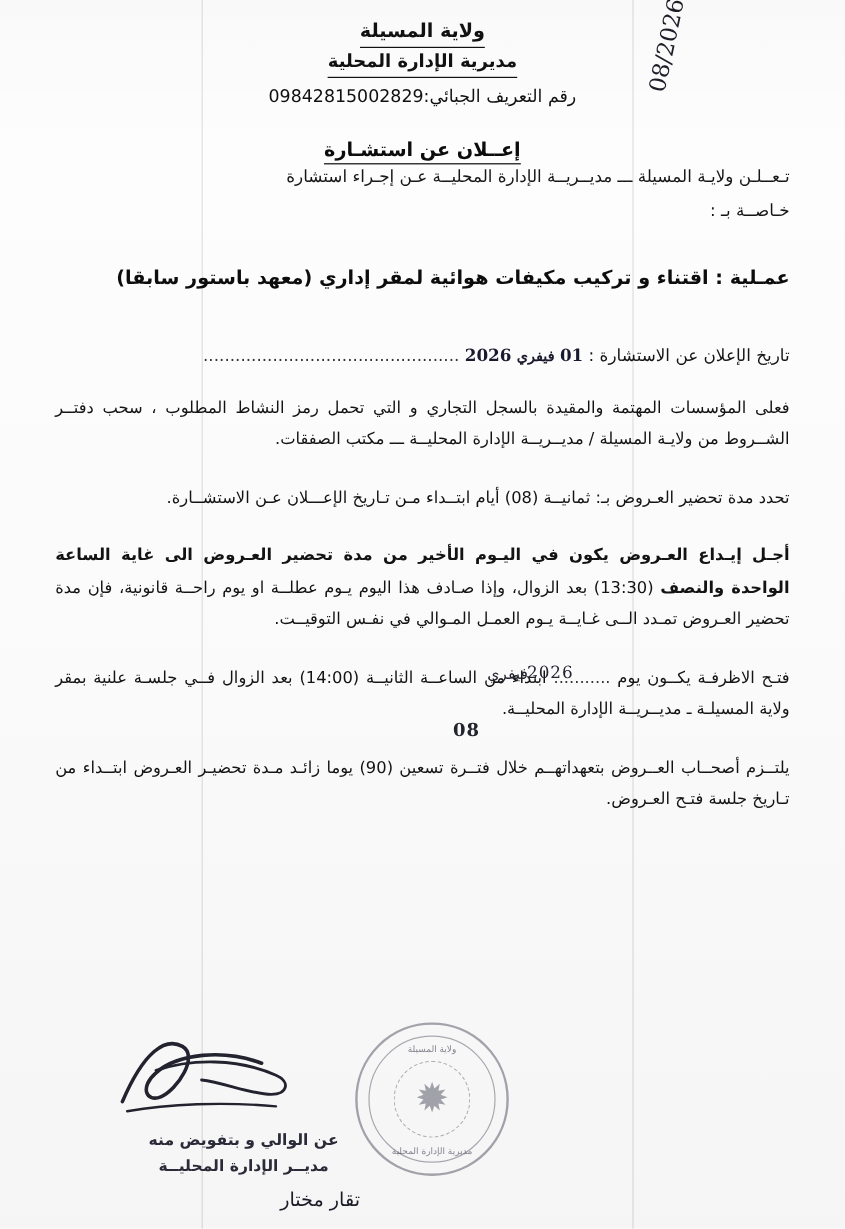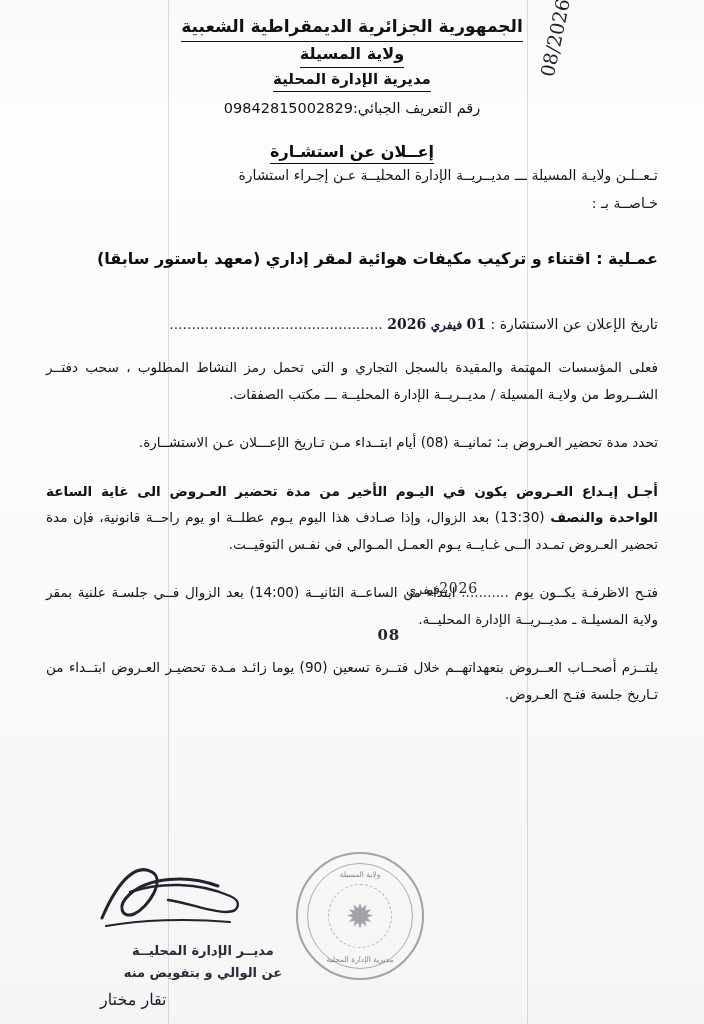--- a/index.html
+++ b/index.html
@@ -180,21 +180,21 @@
     font-weight: bold;
     color: #2a2a38;
     line-height: 1.7;
     letter-spacing: 0.5px;
   }
   .sign-name {
     position: absolute;
     left: 100px;
     top: 152px;
     width: 200px;
-    text-align: left;
+    text-align: right;
     font-family: "DejaVu Serif", "Liberation Serif", serif;
     font-size: 16px;
     color: #1b1b28;
     letter-spacing: 3px;
   }
   .round-stamp {
     position: absolute;
     left: 296px;
     top: 14px;
     width: 124px;
@@ -241,23 +241,20 @@
 <body>
 
 <div class="page">
 
   <div class="fold left"></div>
   <div class="fold right"></div>
 
   <div class="content">
 
     <div class="header">
-      <div class="line l1">
-        <span class="underline-bar">الجمهورية الجزائرية الديمقراطية الشعبية</span>
-      </div>
       <div class="line l2">
         <span class="underline-bar">ولاية المسيلة</span>
       </div>
       <div class="line l3">
         <span class="underline-bar">مديرية الإدارة المحلية</span>
       </div>
     </div>
 
     <div class="fiscal">
       <span>رقم التعريف الجبائي:</span><span class="num">09842815002829</span>
@@ -313,22 +310,22 @@
 
   <div class="sign-area">
 
     <svg class="signature-scribble" viewBox="0 0 180 90">
       <path d="M12,62 C30,20 48,8 62,16 C76,24 58,52 44,58 C32,63 26,50 40,38 C58,22 96,18 128,30" fill="none" stroke="#23232f" stroke-width="3" stroke-linecap="round"></path>
       <path d="M40,36 C70,26 108,26 140,40 C152,45 150,56 136,56 C120,56 96,46 78,44" fill="none" stroke="#23232f" stroke-width="2.4" stroke-linecap="round"></path>
       <path d="M16,70 C50,64 96,62 140,66" fill="none" stroke="#23232f" stroke-width="2" stroke-linecap="round"></path>
     </svg>
 
     <div class="sign-text">
+      <div>عن الوالي و بتفويض منه</div>
       <div>مديــر الإدارة المحليــة</div>
-      <div>عن الوالي و بتفويض منه</div>
     </div>
 
     <div class="sign-name">تقار مختار</div>
 
     <div class="round-stamp">
       <div class="stamp-top-text">ولاية المسيلة</div>
       <div class="stamp-star">✹</div>
       <div class="stamp-bottom-text">مديرية الإدارة المحلية</div>
     </div>
 

